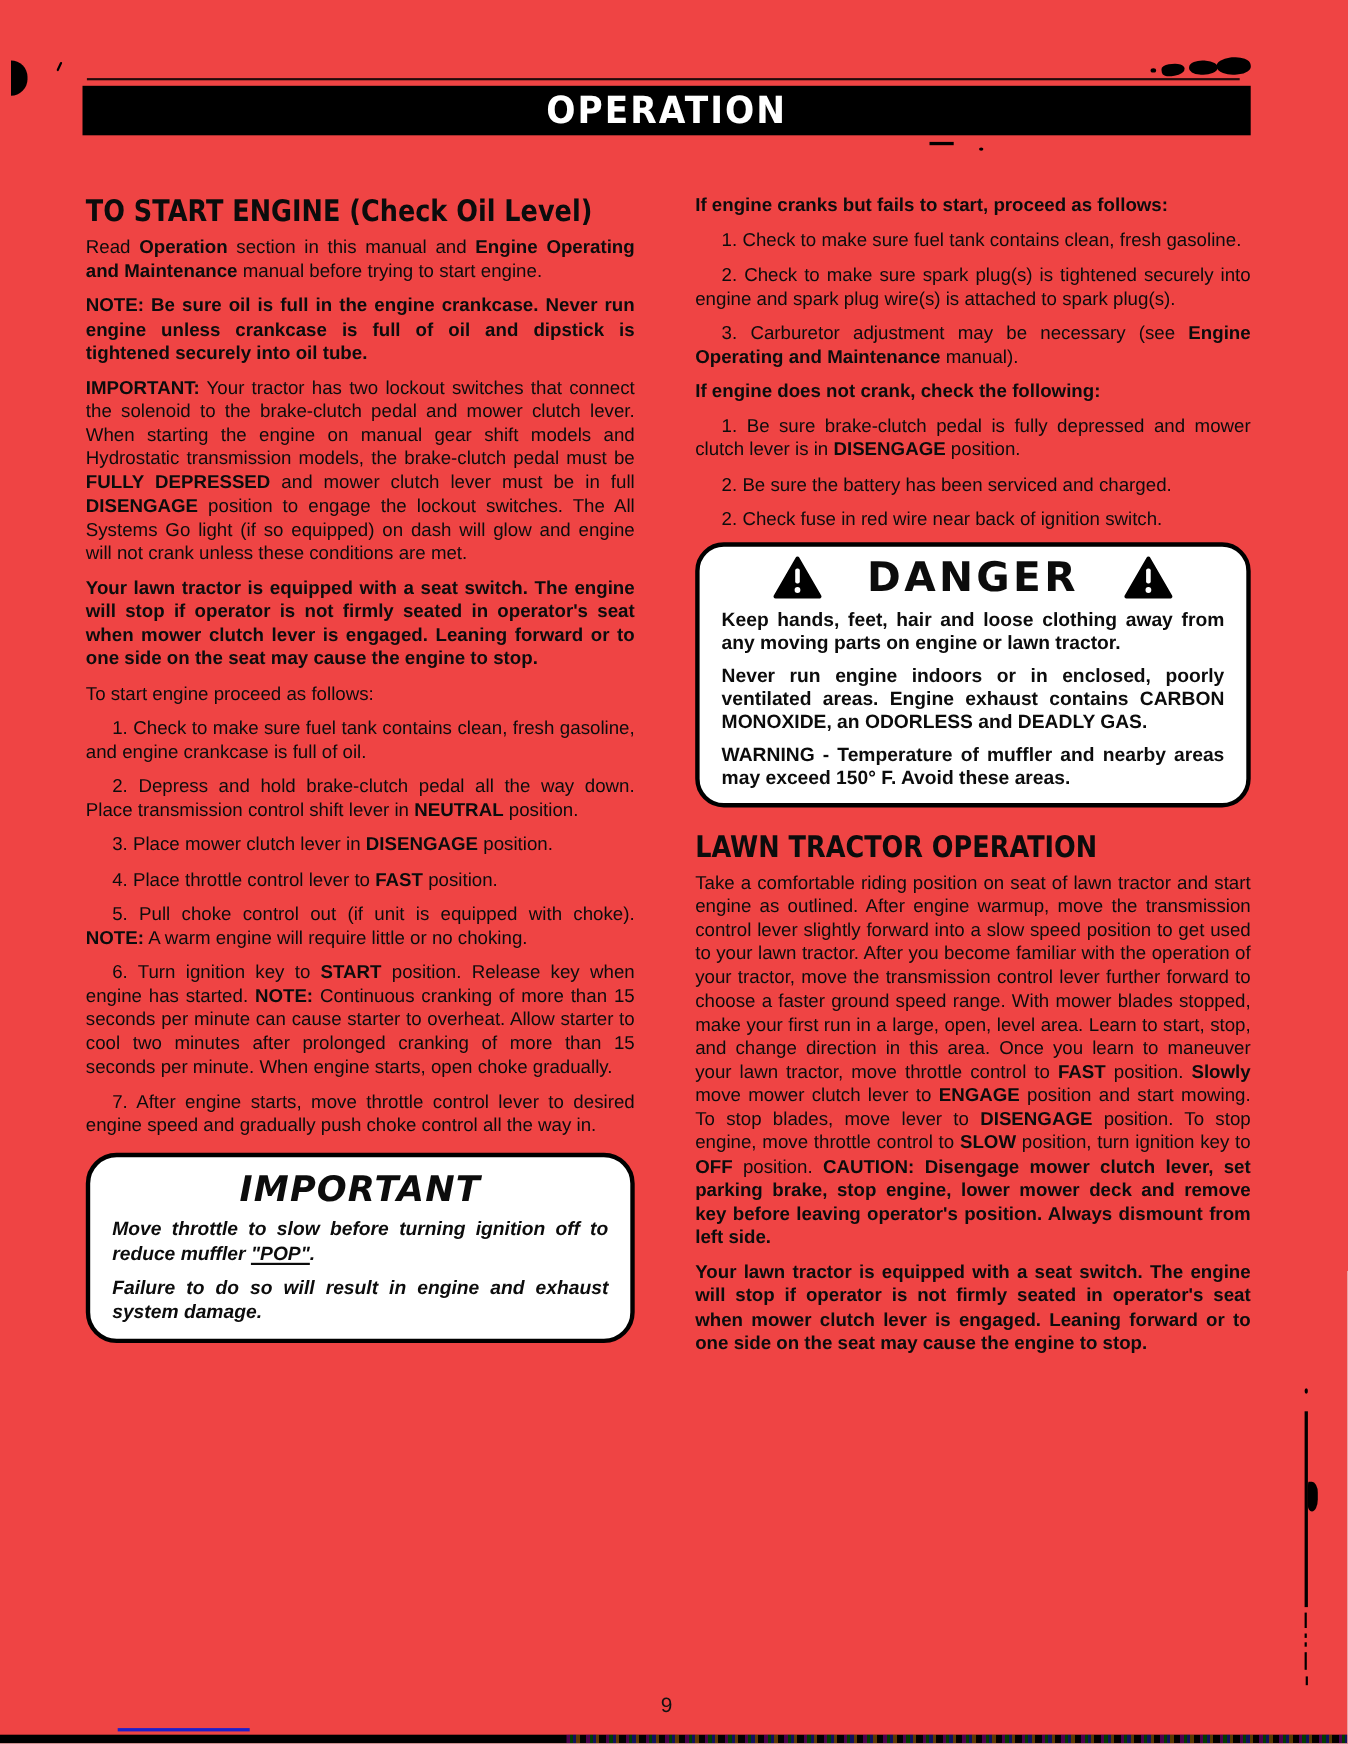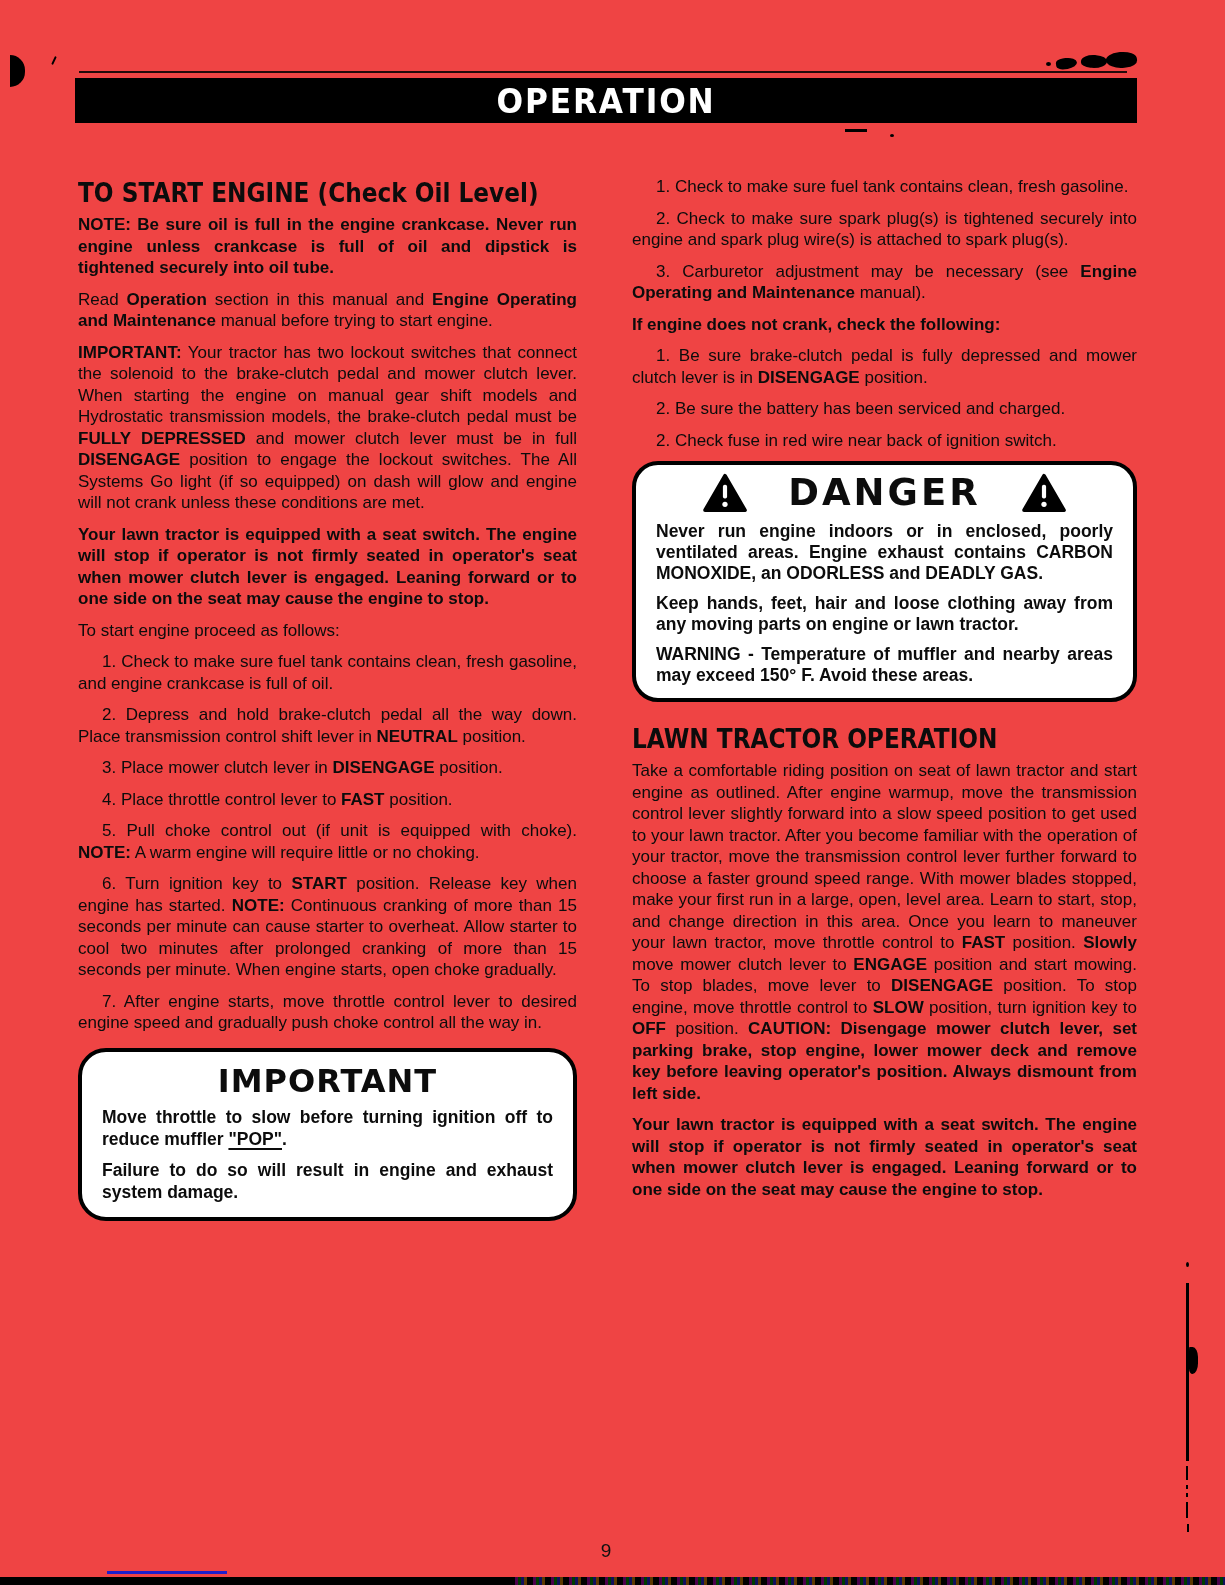--- a/index.html
+++ b/index.html
@@ -40,21 +40,21 @@
     margin:0 0 7px 0;white-space:nowrap;
     display:block;transform:scaleX(.86);transform-origin:left center;
     letter-spacing:0;
   }
   
   .rbox{
     border:4px solid #000;border-radius:28px;
     padding:10px 20px 12px 20px;
     background:#fff;
   }
-  .important-box{margin-top:14px;}
+  .important-box{margin-top:14px;font-style:italic;}
   .box-title{
     text-align:center;font-family:"DejaVu Sans", sans-serif;
     font-weight:800;font-size:32px;line-height:38px;margin:0 0 6px 0;
     letter-spacing:1px;
   }
   .rbox p{font-weight:bold;font-size:17.5px;line-height:22px;margin:0 0 9px 0;}
   .rbox p:last-child{margin-bottom:2px;}
   .danger-box{margin:6px 0 22px 0;border-width:4.5px;border-radius:26px;padding:8px 20px 10px 20px;}
   .danger-title-row{
     display:flex;align-items:center;justify-content:center;gap:40px;
@@ -111,41 +111,42 @@
   <div class="art smudge4"></div>
   <div class="art dash-under-bar"></div>
   <div class="art dot-under-bar"></div>
 
   <div class="header-bar">
     <span class="header-title">OPERATION</span>
   </div>
 
   <div class="col col-left">
     <h1 class="section">TO START ENGINE (Check Oil Level)</h1>
+    <p><span>Read </span><span class="b">Operation</span><span> section in this manual and </span><span class="b">Engine Operating and Maintenance</span><span> manual before trying to start engine.</span></p>
     <p><span class="b">NOTE:  Be sure oil is full in the engine crankcase. Never run engine unless crankcase is full of oil and dipstick is tightened securely into oil tube.</span></p>
-    <p><span>Read </span><span class="b">Operation</span><span> section in this manual and </span><span class="b">Engine Operating and Maintenance</span><span> manual before trying to start engine.</span></p>
     <p><span class="b">IMPORTANT:</span><span> Your tractor has two lockout switches that connect the solenoid to the brake-clutch pedal and mower clutch lever. When starting the engine on manual gear shift models and Hydrostatic transmission models, the brake-clutch pedal must be </span><span class="b">FULLY DEPRESSED</span><span> and mower clutch lever must be in full </span><span class="b">DISENGAGE</span><span> position to engage the lockout switches.  The All Systems Go light (if so equipped) on dash will glow and engine will not crank unless these conditions are met.</span></p>
     <p><span class="b">Your lawn tractor is equipped with a seat switch. The engine will stop if operator is not firmly seated in operator's seat when mower clutch lever is engaged. Leaning forward or to one side on the seat may cause the engine to stop.</span></p>
     <p><span>To start engine proceed as follows:</span></p>
     <p class="li"><span>1.   Check to make sure fuel tank contains clean, fresh gasoline, and engine crankcase is full of oil.</span></p>
     <p class="li"><span>2.   Depress and hold brake-clutch pedal all the way down. Place transmission control shift lever in </span><span class="b">NEUTRAL</span><span> position.</span></p>
     <p class="li"><span>3.   Place mower clutch lever in </span><span class="b">DISENGAGE</span><span> position.</span></p>
     <p class="li"><span>4.   Place throttle control lever to </span><span class="b">FAST</span><span> position.</span></p>
     <p class="li"><span>5.   Pull choke control out (if unit is equipped with choke). </span><span class="b">NOTE:</span><span> A warm engine will require little or no choking.</span></p>
     <p class="li"><span>6.   Turn ignition key to </span><span class="b">START</span><span> position. Release key when engine has started. </span><span class="b">NOTE:</span><span> Continuous cranking of more than 15 seconds per minute can cause starter to overheat. Allow starter to cool two minutes after prolonged cranking of more than 15 seconds per minute. When engine starts, open choke gradually.</span></p>
     <p class="li"><span>7.   After engine starts, move throttle control lever to desired engine speed and gradually push choke control all the way in.</span></p>
 
     <div class="rbox important-box">
       <div class="box-title">IMPORTANT</div>
       <p><span class="b">Move throttle to slow before turning ignition off to reduce muffler </span><span class="b u">"POP"</span><span class="b">.</span></p>
       <p><span class="b">Failure to do so will result in engine and exhaust system damage.</span></p>
     </div>
   </div>
 
   <div class="col col-right">
+    <p><span class="b">If engine cranks but fails to start, proceed as follows:</span></p>
     <p class="li"><span>1.   Check to make sure fuel tank contains clean, fresh gasoline.</span></p>
     <p class="li"><span>2.   Check to make sure spark plug(s) is tightened securely into engine and spark plug wire(s) is attached to spark plug(s).</span></p>
     <p class="li"><span>3.   Carburetor adjustment may be necessary (see </span><span class="b">Engine Operating and Maintenance</span><span> manual).</span></p>
     <p><span class="b">If engine does not  crank, check the following:</span></p>
     <p class="li"><span>1.   Be sure brake-clutch pedal is fully depressed and mower clutch lever is in </span><span class="b">DISENGAGE</span><span> position.</span></p>
     <p class="li"><span>2.   Be sure the battery has been serviced and charged.</span></p>
     <p class="li"><span>2.   Check fuse in red wire near back of ignition switch.</span></p>
 
     <div class="rbox danger-box">
       <div class="danger-title-row">
@@ -154,22 +155,22 @@
           <rect x="22.7" y="13" width="4.6" height="15" rx="2" fill="#fff"></rect>
           <circle cx="25" cy="34.5" r="2.9" fill="#fff"></circle>
         </svg>
         <span class="danger-title">DANGER</span>
         <svg class="tri" viewBox="0 0 50 44">
           <path d="M25 3 L47 41 H3 Z" fill="#000" stroke="#000" stroke-width="4" stroke-linejoin="round"></path>
           <rect x="22.7" y="13" width="4.6" height="15" rx="2" fill="#fff"></rect>
           <circle cx="25" cy="34.5" r="2.9" fill="#fff"></circle>
         </svg>
       </div>
+      <p><span class="b">Keep hands, feet, hair and loose clothing away from any moving parts on engine or lawn tractor.</span></p>
       <p><span class="b">Never run engine indoors or in enclosed, poorly ventilated areas. Engine exhaust contains CARBON MONOXIDE, an ODORLESS and DEADLY GAS.</span></p>
-      <p><span class="b">Keep hands, feet, hair and loose clothing away from any moving parts on engine or lawn tractor.</span></p>
       <p><span class="b">WARNING - Temperature of muffler and nearby areas may exceed 150° F. Avoid these areas.</span></p>
     </div>
 
     <h1 class="section">LAWN TRACTOR OPERATION</h1>
     <p><span>Take a comfortable riding position on seat of lawn tractor and start engine as outlined. After engine warmup, move the transmission control lever slightly forward into a slow speed position to get used to your lawn tractor. After you become familiar with the operation of your tractor, move the transmission control lever further forward to choose a faster ground speed range. With mower blades stopped, make your first run in a large, open, level area. Learn to start, stop, and change direction in this area. Once you learn to maneuver your lawn tractor, move throttle control to </span><span class="b">FAST</span><span> position. </span><span class="b">Slowly</span><span> move mower clutch lever to </span><span class="b">ENGAGE</span><span> position and start mowing. To stop blades, move lever to </span><span class="b">DISENGAGE</span><span> position. To stop engine, move throttle control to </span><span class="b">SLOW</span><span> position, turn ignition key to </span><span class="b">OFF</span><span> position. </span><span class="b">CAUTION: Disengage mower clutch lever, set parking brake, stop engine,  lower mower deck and remove key before leaving operator's position. Always dismount from left side.</span></p>
     <p><span class="b">Your lawn tractor is equipped with a seat switch. The engine will stop if operator is not firmly seated in operator's seat when mower clutch lever is engaged. Leaning forward or to one side on the seat may cause the engine to stop.</span></p>
   </div>
 
   <div class="page-number">9</div>
 

